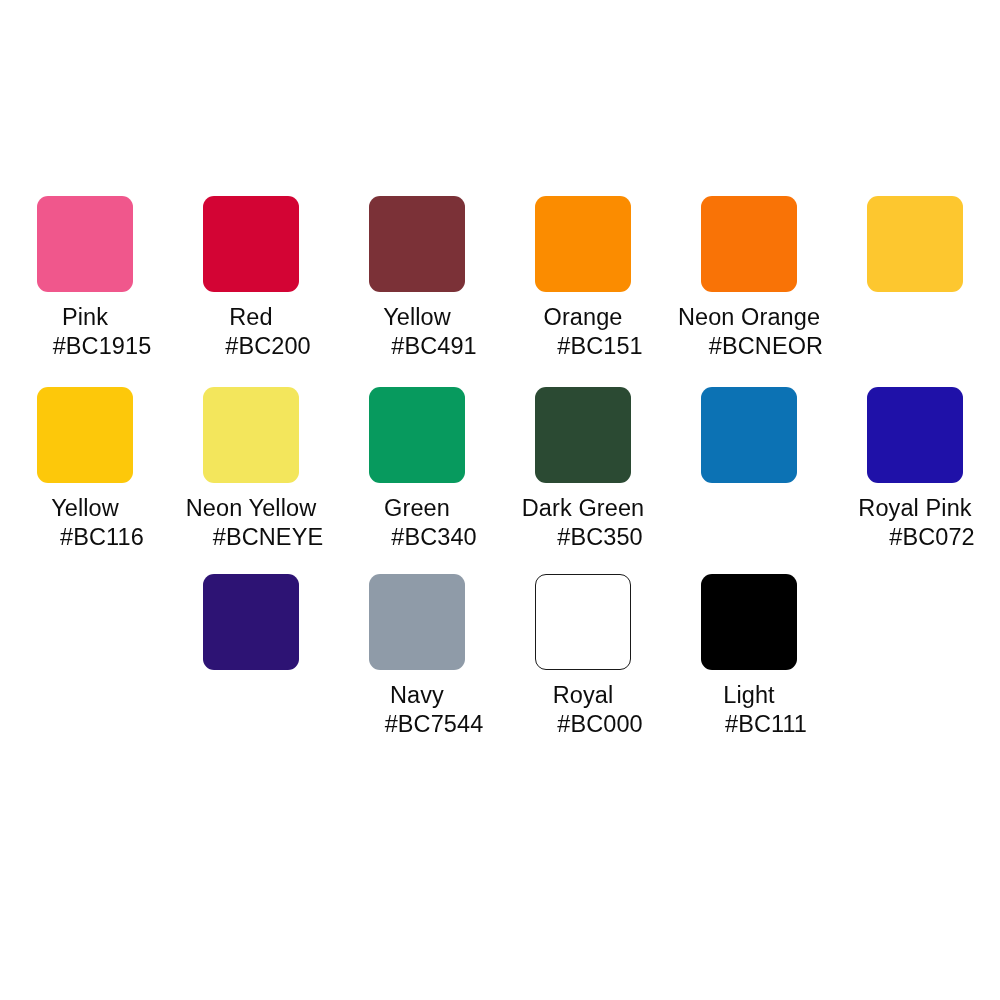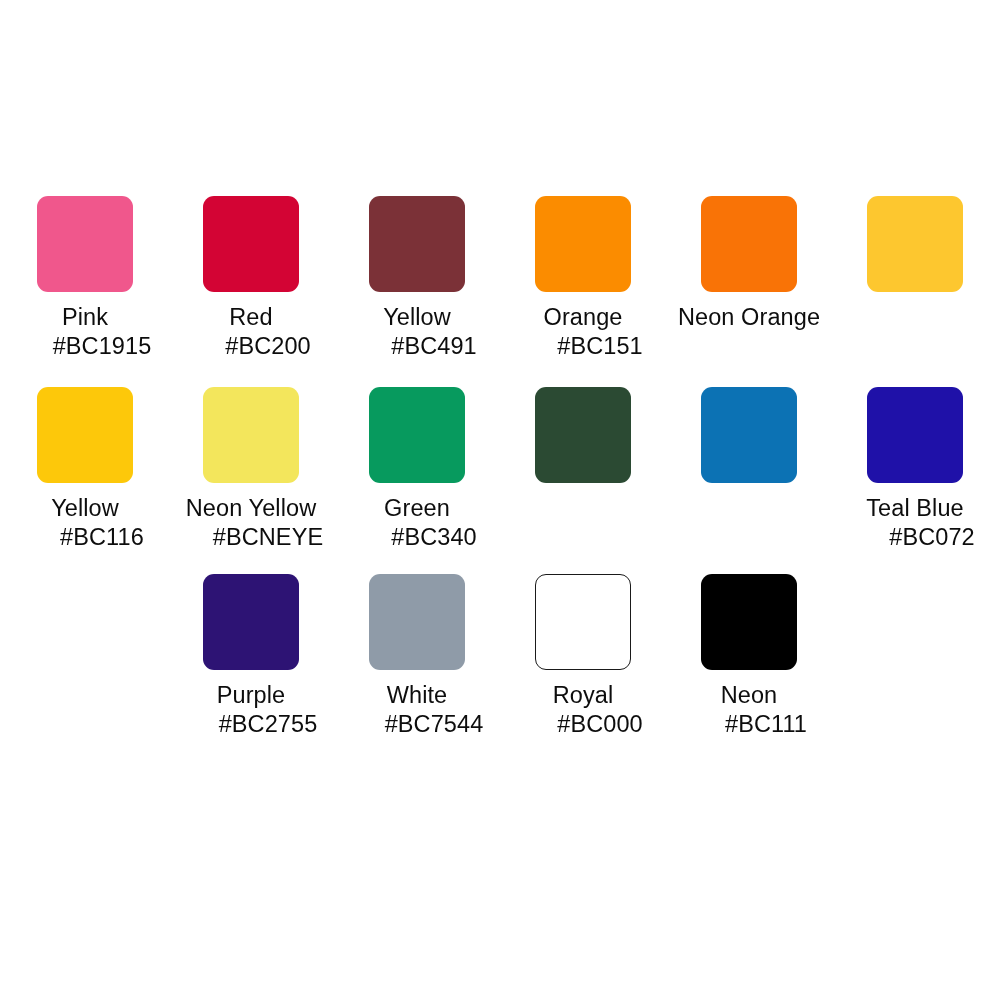--- a/index.html
+++ b/index.html
@@ -110,20 +110,21 @@
         <div class="swatch-chip" style="background: rgb(251, 140, 0);"></div>
         <div class="swatch-caption">
           <span class="swatch-name">Orange</span>
           <span class="swatch-code">#BC151</span>
         </div>
       </div>
       <div class="swatch-cell">
         <div class="swatch-chip" style="background: rgb(249, 115, 6);"></div>
         <div class="swatch-caption">
           <span class="swatch-name">Neon Orange</span>
+          <span class="swatch-code">#BCNEOR</span>
         </div>
       </div>
       <div class="swatch-cell">
         <div class="swatch-chip" style="background: rgb(253, 199, 47);"></div>
       </div>
     </div>
     <div class="row-gap-0"></div>
     <div class="swatch-row row-1">
       <div class="swatch-cell">
         <div class="swatch-chip" style="background: rgb(253, 200, 10);"></div>
@@ -141,56 +142,56 @@
       </div>
       <div class="swatch-cell">
         <div class="swatch-chip" style="background: rgb(7, 154, 94);"></div>
         <div class="swatch-caption">
           <span class="swatch-name">Green</span>
           <span class="swatch-code">#BC340</span>
         </div>
       </div>
       <div class="swatch-cell">
         <div class="swatch-chip" style="background: rgb(43, 74, 51);"></div>
+        <div class="swatch-caption">
+          <span class="swatch-name">Dark Green</span>
+          <span class="swatch-code">#BC350</span>
+        </div>
       </div>
       <div class="swatch-cell">
         <div class="swatch-chip" style="background: rgb(12, 114, 180);"></div>
       </div>
       <div class="swatch-cell">
         <div class="swatch-chip" style="background: rgb(31, 17, 168);"></div>
         <div class="swatch-caption">
-          <span class="swatch-name">Teal Blue</span>
+          <span class="swatch-name">Royal Pink</span>
           <span class="swatch-code">#BC072</span>
         </div>
       </div>
     </div>
     <div class="row-gap-1"></div>
     <div class="swatch-row row-2">
       <div class="swatch-cell">
         <div class="swatch-chip" style="background: rgb(45, 19, 116);"></div>
-        <div class="swatch-caption">
-          <span class="swatch-name">Purple</span>
-          <span class="swatch-code">#BC2755</span>
-        </div>
       </div>
       <div class="swatch-cell">
         <div class="swatch-chip" style="background: rgb(143, 155, 168);"></div>
         <div class="swatch-caption">
-          <span class="swatch-name">White</span>
+          <span class="swatch-name">Navy</span>
           <span class="swatch-code">#BC7544</span>
         </div>
       </div>
       <div class="swatch-cell">
         <div class="swatch-chip outlined" style="background: rgb(255, 255, 255);"></div>
         <div class="swatch-caption">
           <span class="swatch-name">Royal</span>
           <span class="swatch-code">#BC000</span>
         </div>
       </div>
       <div class="swatch-cell">
         <div class="swatch-chip" style="background: rgb(0, 0, 0);"></div>
         <div class="swatch-caption">
-          <span class="swatch-name">Neon</span>
+          <span class="swatch-name">Light</span>
           <span class="swatch-code">#BC111</span>
         </div>
       </div>
     </div>
   </div>
 
 </body></html>

